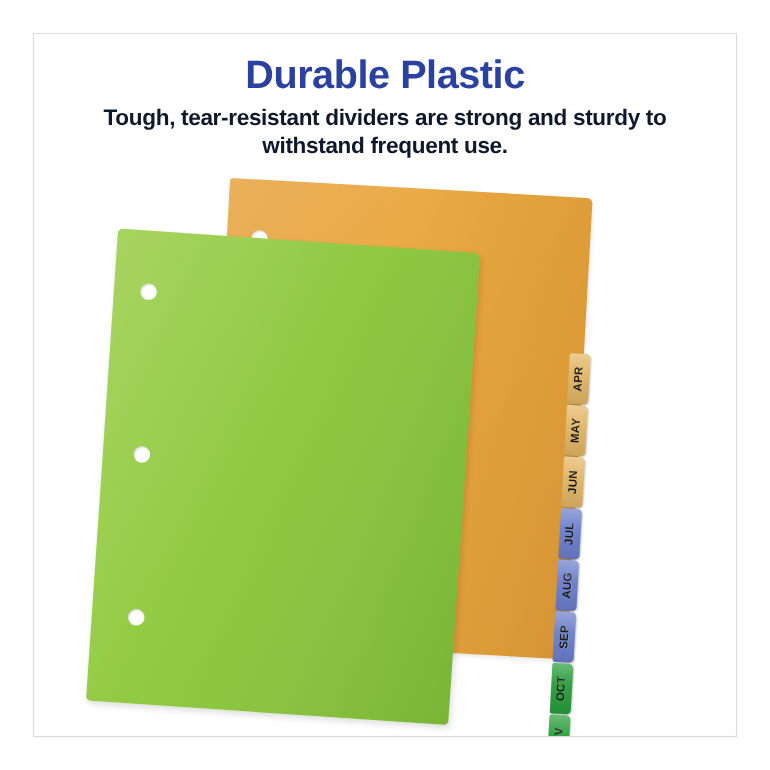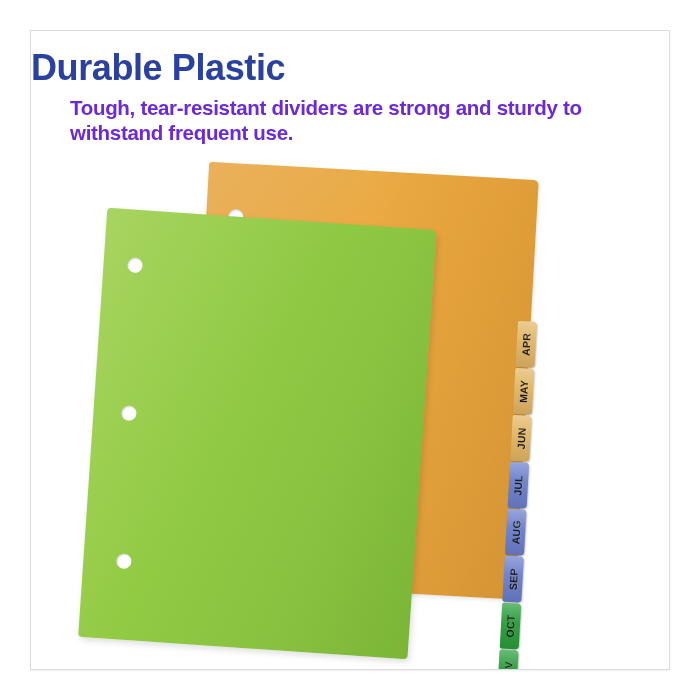--- a/index.html
+++ b/index.html
@@ -27,37 +27,38 @@
     box-shadow: 0 1px 2px rgba(0,0,0,0.07);
     overflow: hidden;
   }
 
   
   .headline-block {
     position: absolute;
     left: 0;
     top: 16px;
     width: 100%;
+    text-align: center;
   }
   .headline {
     margin: 0;
     font-size: 36px;
     line-height: 42px;
     font-weight: bold;
     letter-spacing: -0.4px;
     color: #2a41a0;
     font-family: "Liberation Sans", sans-serif;
   }
   .subhead {
     margin: 6px auto 0 auto;
     width: 560px;
     font-size: 20.5px;
     line-height: 25px;
     font-weight: bold;
-    color: #6d28d9;
+    color: #0f172a;
     letter-spacing: -0.3px;
     font-family: "Liberation Sans", sans-serif;
   }
 
   
   .photo-stage {
     position: absolute;
     left: 0;
     top: 110px;
     width: 640px;

